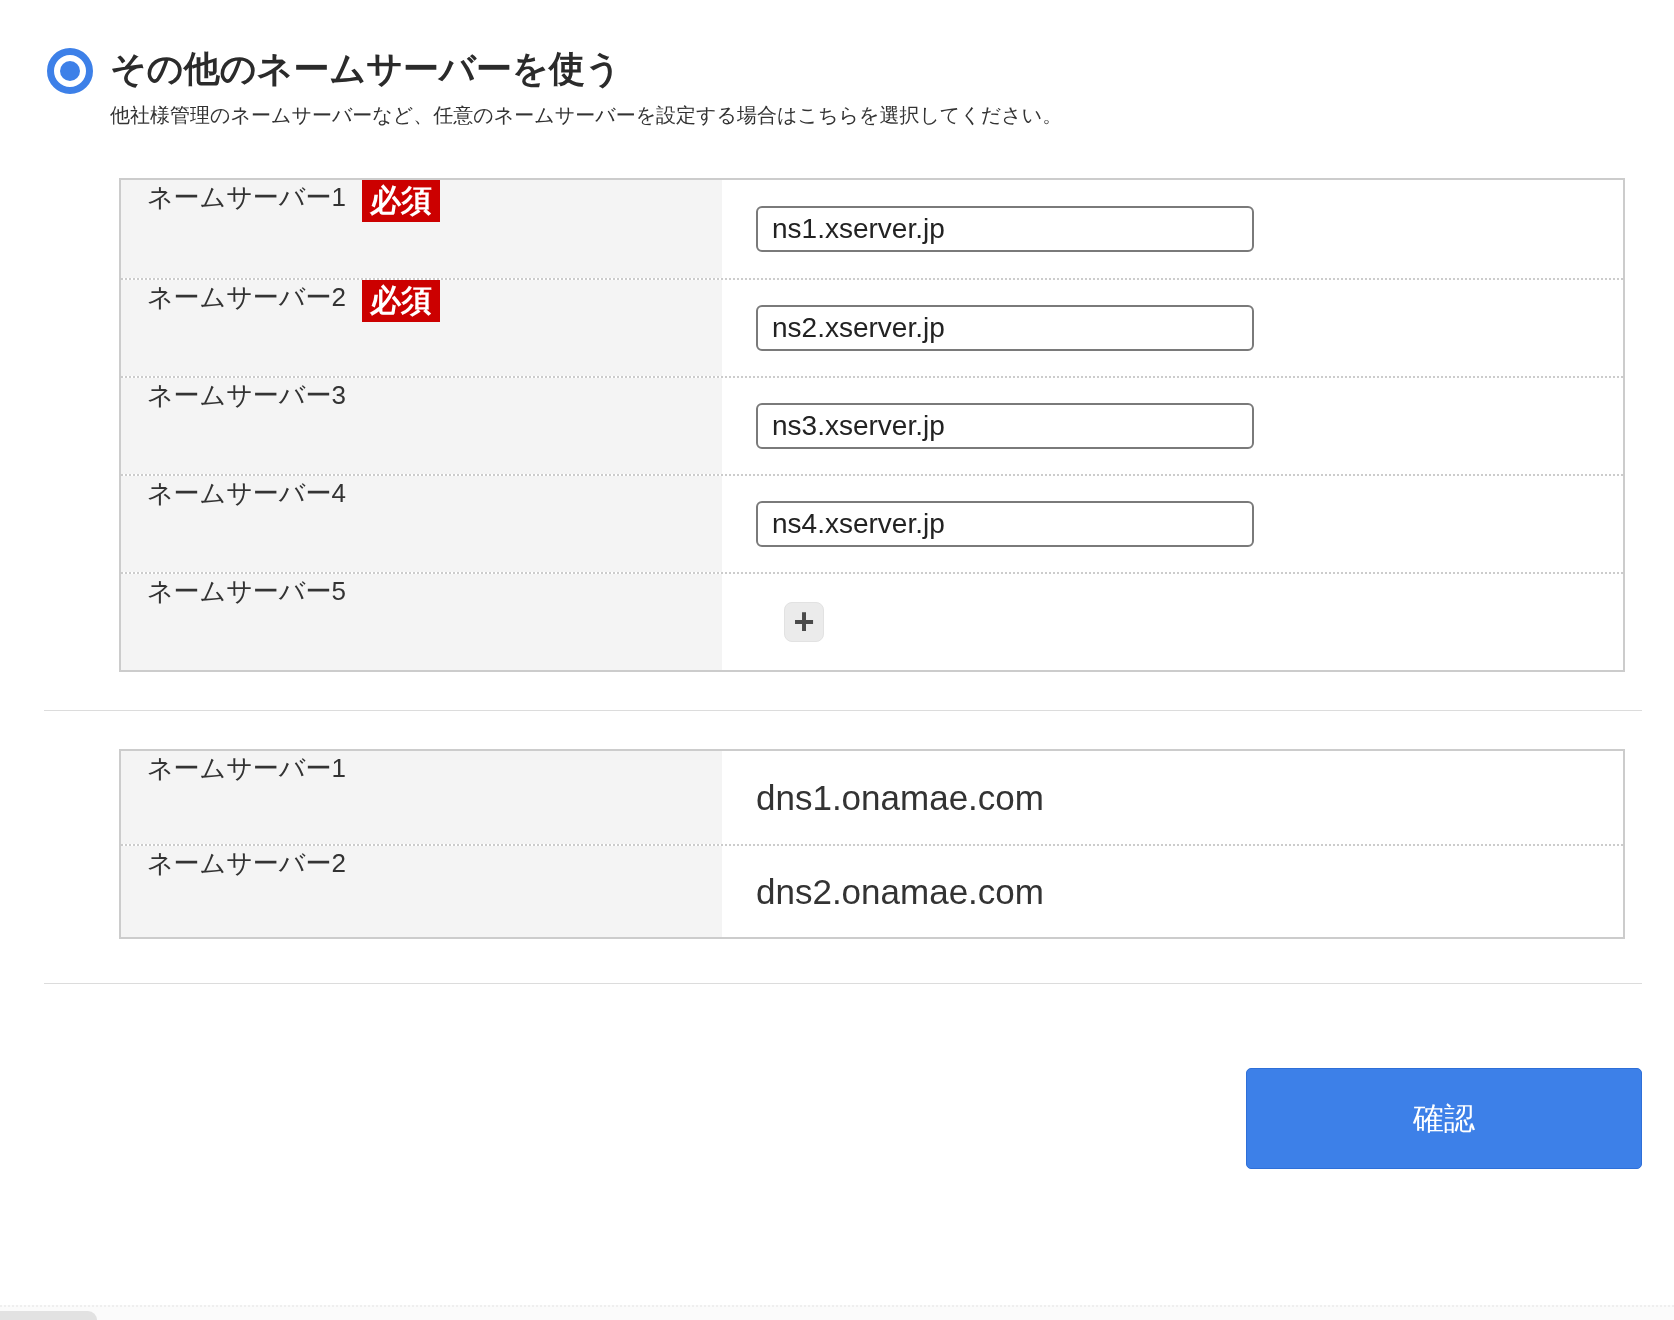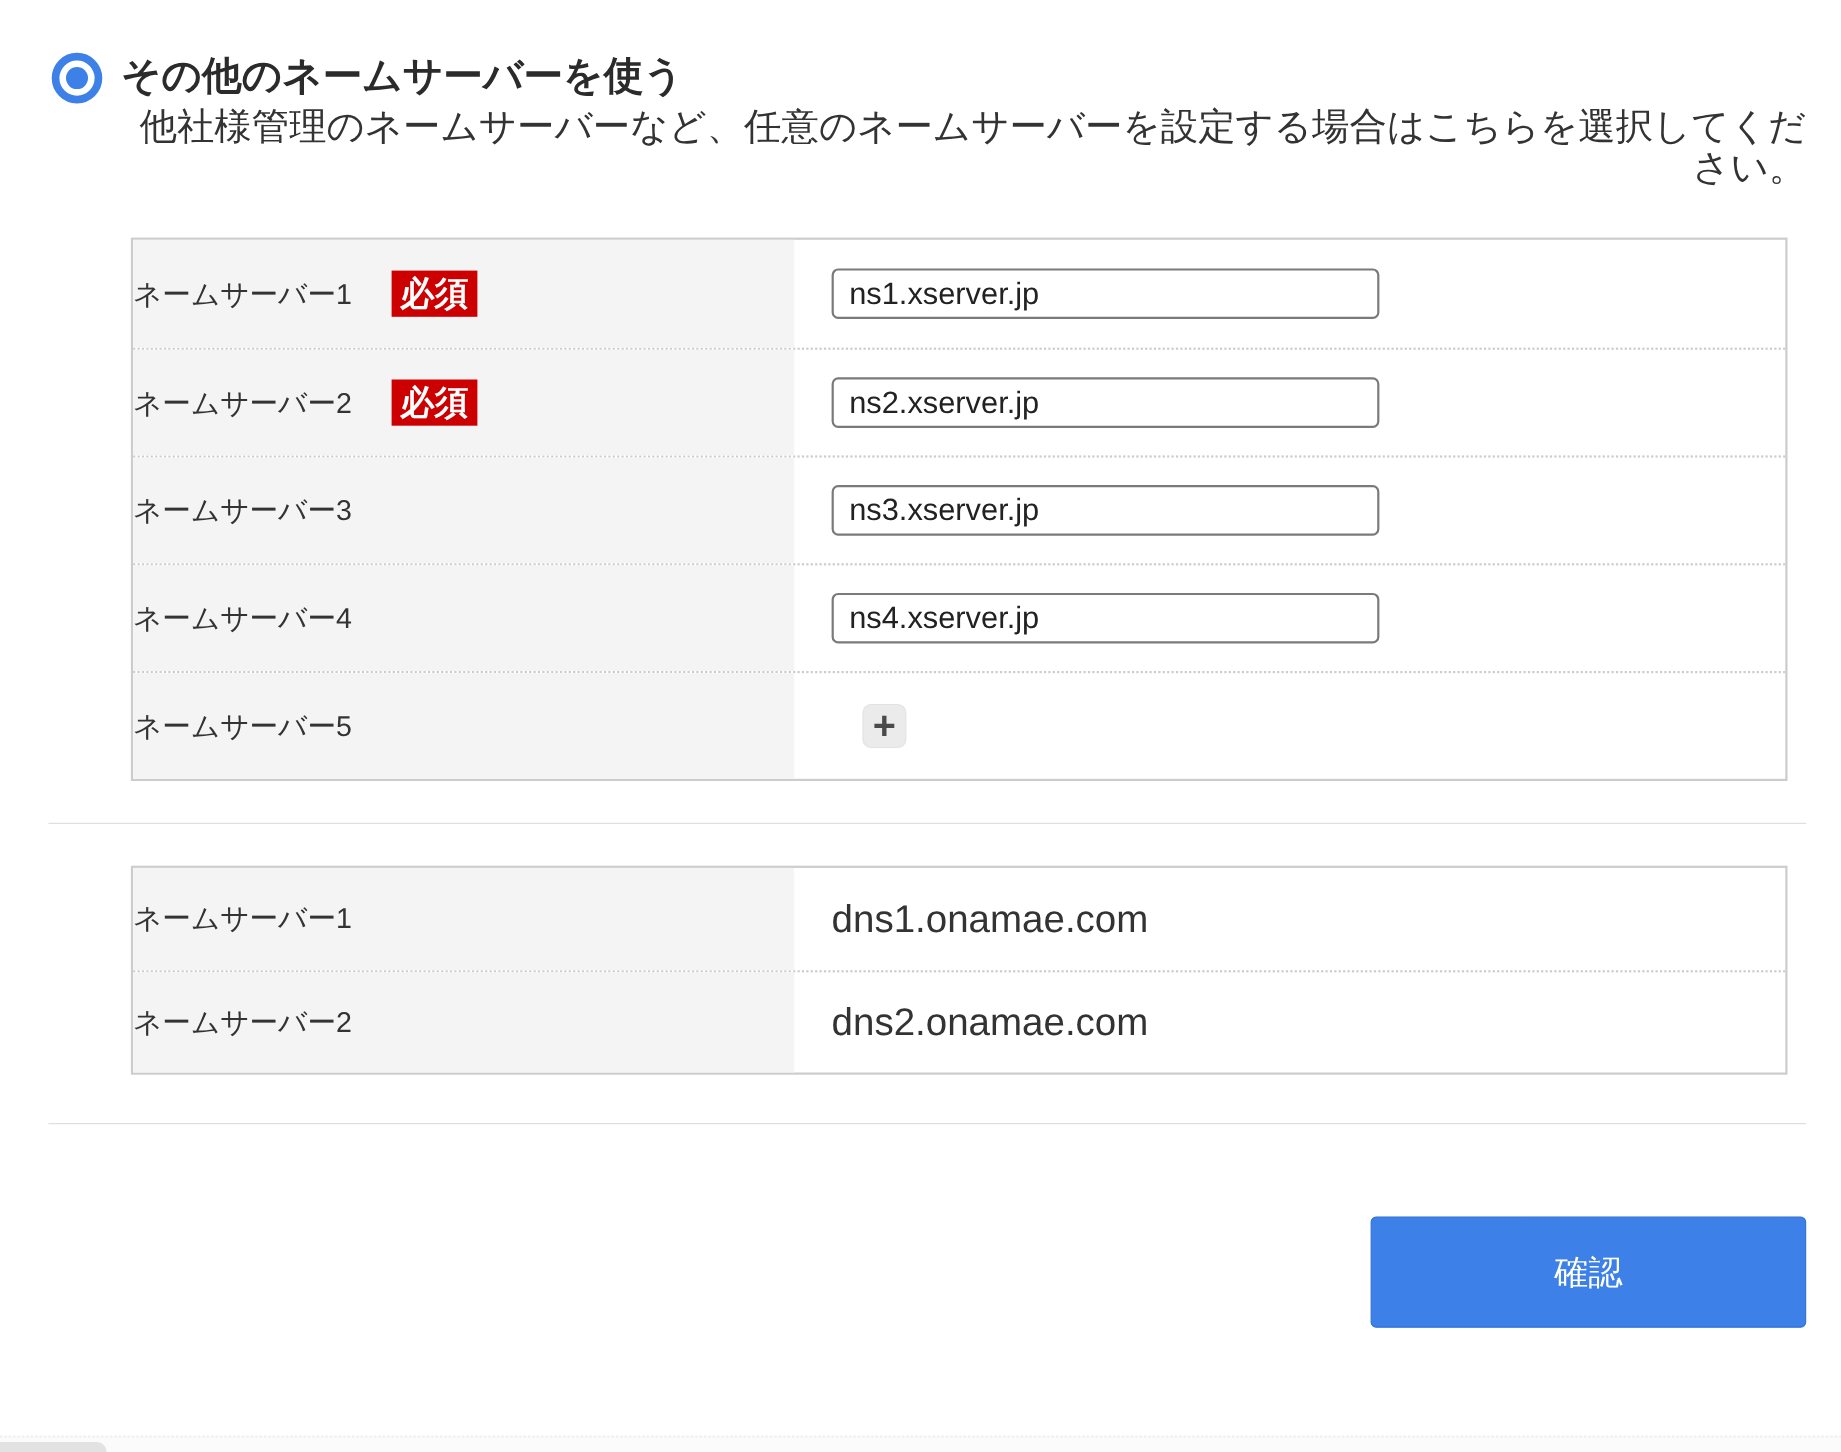--- a/index.html
+++ b/index.html
@@ -25,33 +25,34 @@
     margin-left: 3px;
     border-radius: 50%;
     background: #ffffff;
     display: flex; align-items: center; justify-content: center;
   }
   .radio.selected { border: 7px solid #3d80e8; }
   .radio.unselected { border: 2px solid #b9b9b9; }
   .radio .dot { width: 20px; height: 20px; border-radius: 50%; background: #3d80e8; }
   .head-text { margin-left: 17px; }
   .head-text h2 { margin: 0; font-size: 36px; line-height: 42px; font-weight: bold; color: #2b2b2b; }
-  .head-text p { margin: 6px 0 0 0; font-size: 34px; line-height: 38px; color: #333; text-align: right; }
+  .head-text p { margin: 6px 0 0 0; font-size: 20px; line-height: 38px; color: #333; text-align: right; }
 
   
   .tbl { margin-left: 75px; width: 1506px; border: 2px solid #cccccc; background: #fff; }
   .tbl-row { display: flex; align-items: center; border-top: 2px dotted #cccccc; }
   .tbl-row:first-child { border-top: none; }
   .tbl.tall .tbl-row { height: 98px; }
   .tbl.short .tbl-row { height: 93px; }
   .cell-label {
     width: 601px; align-self: stretch;
     background: #f4f4f4;
-    display: flex; align-items: center;
-    font-size: 26px; color: #333; gap: 20px;
+    display: flex; align-items: flex-start;
+    padding-left: 26px;
+    font-size: 26px; color: #333;
   }
   .cell-value { flex: 1; display: flex; align-items: flex-end; padding-left: 34px; }
   .ns-input {
     width: 498px; height: 46px;
     font-size: 28px; color: #222;
     padding: 0 14px;
     border: 2px solid #7a7a7a;
     border-radius: 6px;
     background: #fff;
     font-family: "Liberation Sans", "DejaVu Sans", sans-serif;

